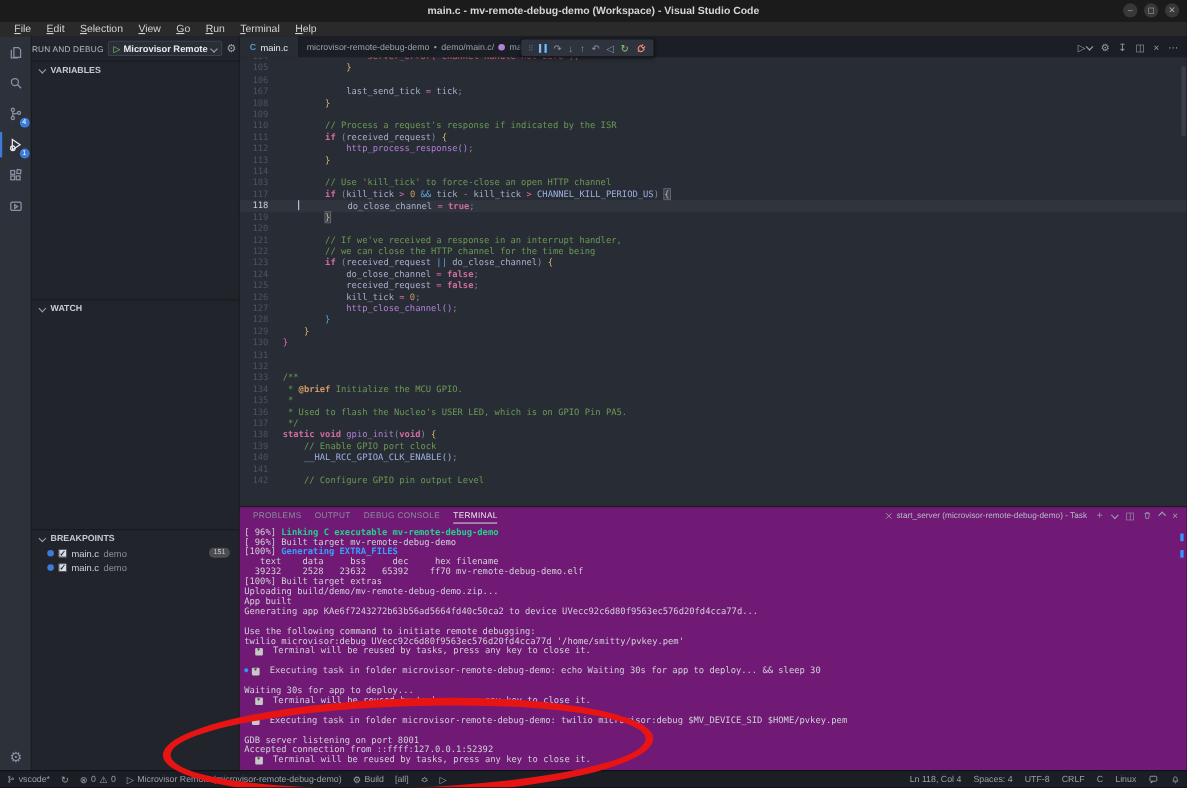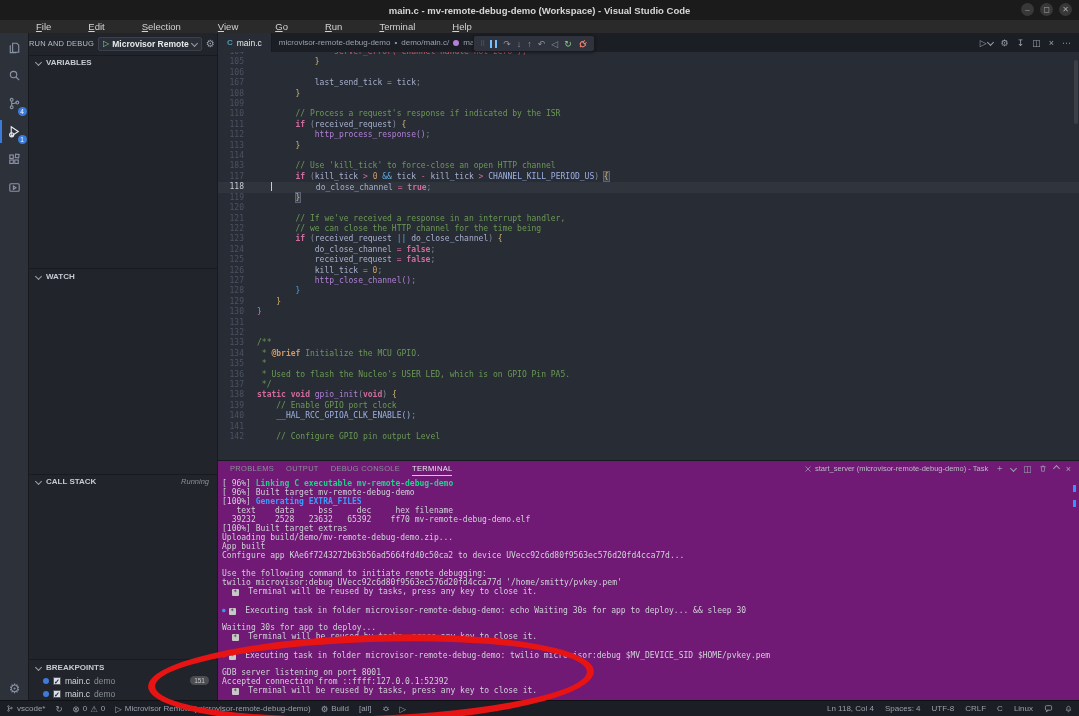--- a/index.html
+++ b/index.html
@@ -6,21 +6,21 @@
   #app{position:relative;width:1079px;height:716px;background:#1c1c1c;overflow:hidden;
        font-family:"Liberation Sans",sans-serif;color:#cfd2d6;font-size:9px;-webkit-font-smoothing:antialiased;}
   
   .titlebar{height:20px;background:#1b1b1b;display:flex;align-items:center;justify-content:center;position:relative;}
   .title-text{font-size:9.5px;font-weight:bold;color:#d6d6d6;}
   .winctrls{position:absolute;right:7px;top:3px;display:flex;gap:6px;}
   .wbtn{width:13px;height:13px;border-radius:50%;background:#383838;color:#a8a8a8;font-size:8px;
         display:flex;align-items:center;justify-content:center;line-height:1;}
   
   .menubar{height:13px;background:#2a2a2a;display:flex;align-items:center;padding-left:6px;}
-  .menu-item{padding:0 7px;font-size:9.5px;color:#d2d2d2;margin-left:23px;}
+  .menu-item{padding:0 7px;font-size:9.5px;color:#d2d2d2;}
   .menu-item u{text-decoration:underline;text-underline-offset:1px;}
   
   .main{display:flex;height:667px;}
   
   .activitybar{width:29px;background:#2c313a;display:flex;flex-direction:column;align-items:center;position:relative;border-right:1px solid #181a1f;box-sizing:border-box;}
   .act-item{width:29px;height:27px;display:flex;align-items:center;justify-content:center;position:relative;margin-top:1px;}
   .act-item svg{stroke:#8a93a5;fill:none;stroke-width:1.2;}
   .act-item.active svg{stroke:#e8eaee;}
   .act-item.active:before{content:"";position:absolute;left:0;top:2px;bottom:2px;width:2px;background:#3d7bd9;}
   .act-badge{position:absolute;right:2px;bottom:1px;min-width:9px;height:9px;border-radius:6px;background:#3d7bd9;color:#fff;
@@ -194,27 +194,20 @@
       <div class="section" style="height:216px;">
         <div class="sec-head">
           <span class="chev"></span>
           <span>VARIABLES</span>
         </div>
       </div>
       <div class="section" style="height:208px;">
         <div class="sec-head">
           <span class="chev"></span>
           <span>WATCH</span>
-        </div>
-      </div>
-      <div class="section" style="height:187px;">
-        <div class="sec-head">
-          <span class="chev"></span>
-          <span>CALL STACK</span>
-          <span class="sec-right">Running</span>
         </div>
       </div>
       <div class="section" style="flex:1;">
         <div class="sec-head">
           <span class="chev"></span>
           <span>BREAKPOINTS</span>
         </div>
         <div id="bp-list">
             <div class="bp-row">
               <span class="bp-dot"></span>
@@ -345,21 +338,21 @@
         </div>
         <div class="term" id="term-lines">
             <div class="tl"><span class="tt-d">[ 96%] </span><span class="tt-g">Linking C executable mv-remote-debug-demo</span></div>
             <div class="tl"><span class="tt-d">[ 96%] Built target mv-remote-debug-demo</span></div>
             <div class="tl"><span class="tt-d">[100%] </span><span class="tt-b">Generating EXTRA_FILES</span></div>
             <div class="tl"><span class="tt-d">   text    data     bss     dec     hex filename</span></div>
             <div class="tl"><span class="tt-d">  39232    2528   23632   65392    ff70 mv-remote-debug-demo.elf</span></div>
             <div class="tl"><span class="tt-d">[100%] Built target extras</span></div>
             <div class="tl"><span class="tt-d">Uploading build/demo/mv-remote-debug-demo.zip...</span></div>
             <div class="tl"><span class="tt-d">App built</span></div>
-            <div class="tl"><span class="tt-d">Configure app KAe6f7243272b63b56ad5664fd40c50ca2 to device UVecc92c6d80f9563ec576d20fd4cca77d...</span></div>
+            <div class="tl"><span class="tt-d">Generating app KAe6f7243272b63b56ad5664fd40c50ca2 to device UVecc92c6d80f9563ec576d20fd4cca77d...</span></div>
             <div class="tl"></div>
             <div class="tl"><span class="tt-d">Use the following command to initiate remote debugging:</span></div>
             <div class="tl"><span class="tt-d">twilio microvisor:debug UVecc92c6d80f9563ec576d20fd4cca77d '/home/smitty/pvkey.pem'</span></div>
             <div class="tl"><span class="tt-d">  </span><span class="tt-mark">*</span><span class="tt-d">  Terminal will be reused by tasks, press any key to close it.</span></div>
             <div class="tl"></div>
             <div class="tl"><span class="tt-dot">●</span><span class="tt-mark">*</span><span class="tt-d">  Executing task in folder microvisor-remote-debug-demo: echo Waiting 30s for app to deploy... &amp;&amp; sleep 30</span></div>
             <div class="tl"></div>
             <div class="tl"><span class="tt-d">Waiting 30s for app to deploy...</span></div>
             <div class="tl"><span class="tt-d">  </span><span class="tt-mark">*</span><span class="tt-d">  Terminal will be reused by tasks, press any key to close it.</span></div>
             <div class="tl"></div>

